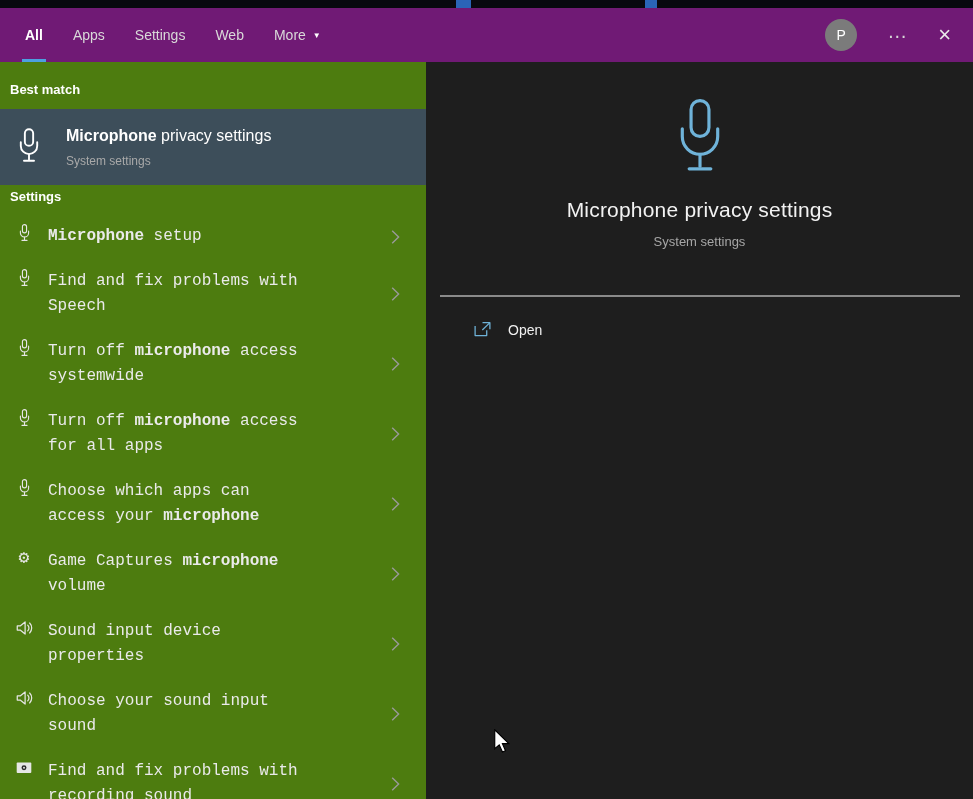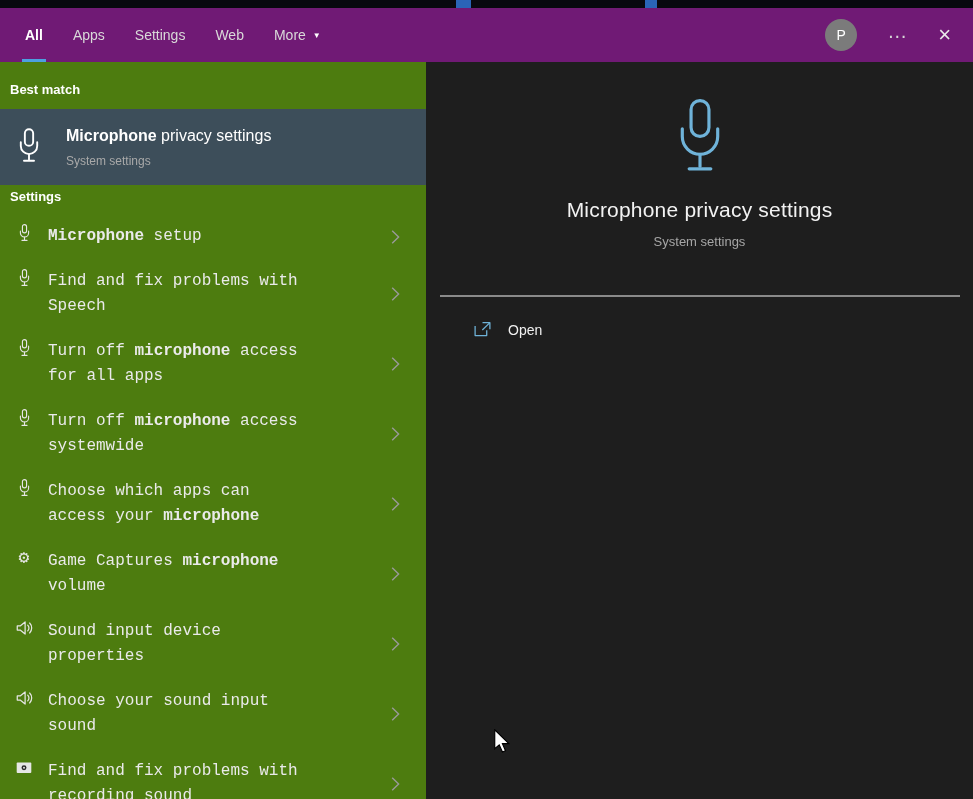--- a/index.html
+++ b/index.html
@@ -156,38 +156,38 @@
 
   <li class="item">
     <span class="item-icon">
               <svg width="13" height="19" viewBox="0 0 30 44" fill="none" stroke="currentColor" stroke-width="2.6" stroke-linecap="round">
                 <rect x="10.2" y="1.4" width="9.6" height="19.2" rx="4.8"></rect>
                 <path d="M5.5 16.5v4.2a9.5 9.5 0 0 0 19 0v-4.2"></path>
                 <path d="M15 30.2v6.4"></path>
                 <path d="M9.2 38h11.6"></path>
               </svg>
             </span>
+    <span class="item-text"><span>Turn off </span><span class="b">microphone</span><span> access systemwide</span></span>
+    <span class="chevron">
+              <svg width="9" height="15" viewBox="0 0 9 15" fill="none" stroke="#9a9a9a" stroke-width="1.4">
+                <path d="M1.2 1.2l6.4 6.3-6.4 6.3"></path>
+              </svg>
+            </span>
+  </li>
+
+  <li class="item">
+    <span class="item-icon">
+              <svg width="13" height="19" viewBox="0 0 30 44" fill="none" stroke="currentColor" stroke-width="2.6" stroke-linecap="round">
+                <rect x="10.2" y="1.4" width="9.6" height="19.2" rx="4.8"></rect>
+                <path d="M5.5 16.5v4.2a9.5 9.5 0 0 0 19 0v-4.2"></path>
+                <path d="M15 30.2v6.4"></path>
+                <path d="M9.2 38h11.6"></path>
+              </svg>
+            </span>
     <span class="item-text"><span>Turn off </span><span class="b">microphone</span><span> access for all apps</span></span>
-    <span class="chevron">
-              <svg width="9" height="15" viewBox="0 0 9 15" fill="none" stroke="#9a9a9a" stroke-width="1.4">
-                <path d="M1.2 1.2l6.4 6.3-6.4 6.3"></path>
-              </svg>
-            </span>
-  </li>
-
-  <li class="item">
-    <span class="item-icon">
-              <svg width="13" height="19" viewBox="0 0 30 44" fill="none" stroke="currentColor" stroke-width="2.6" stroke-linecap="round">
-                <rect x="10.2" y="1.4" width="9.6" height="19.2" rx="4.8"></rect>
-                <path d="M5.5 16.5v4.2a9.5 9.5 0 0 0 19 0v-4.2"></path>
-                <path d="M15 30.2v6.4"></path>
-                <path d="M9.2 38h11.6"></path>
-              </svg>
-            </span>
-    <span class="item-text"><span>Turn off </span><span class="b">microphone</span><span> access systemwide</span></span>
     <span class="chevron">
               <svg width="9" height="15" viewBox="0 0 9 15" fill="none" stroke="#9a9a9a" stroke-width="1.4">
                 <path d="M1.2 1.2l6.4 6.3-6.4 6.3"></path>
               </svg>
             </span>
   </li>
 
   <li class="item">
     <span class="item-icon">
               <svg width="13" height="19" viewBox="0 0 30 44" fill="none" stroke="currentColor" stroke-width="2.6" stroke-linecap="round">

